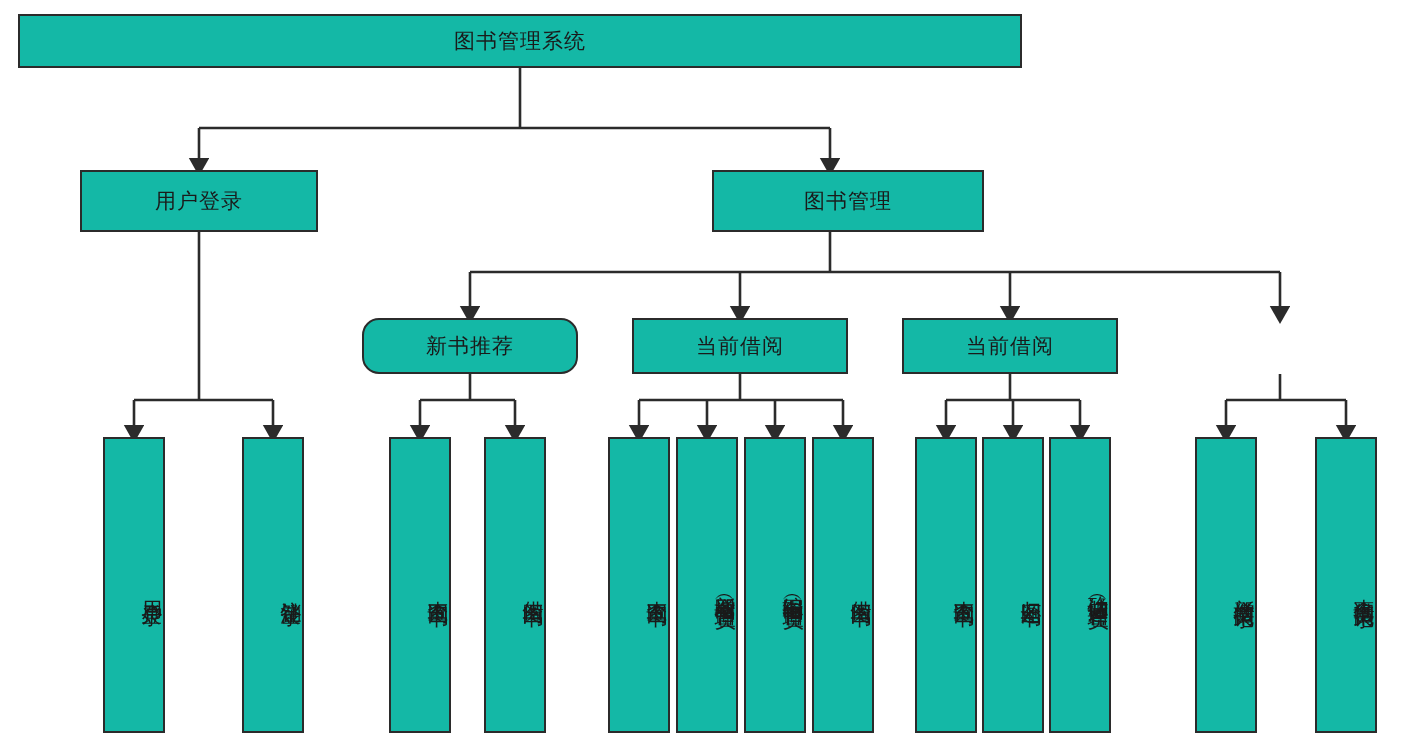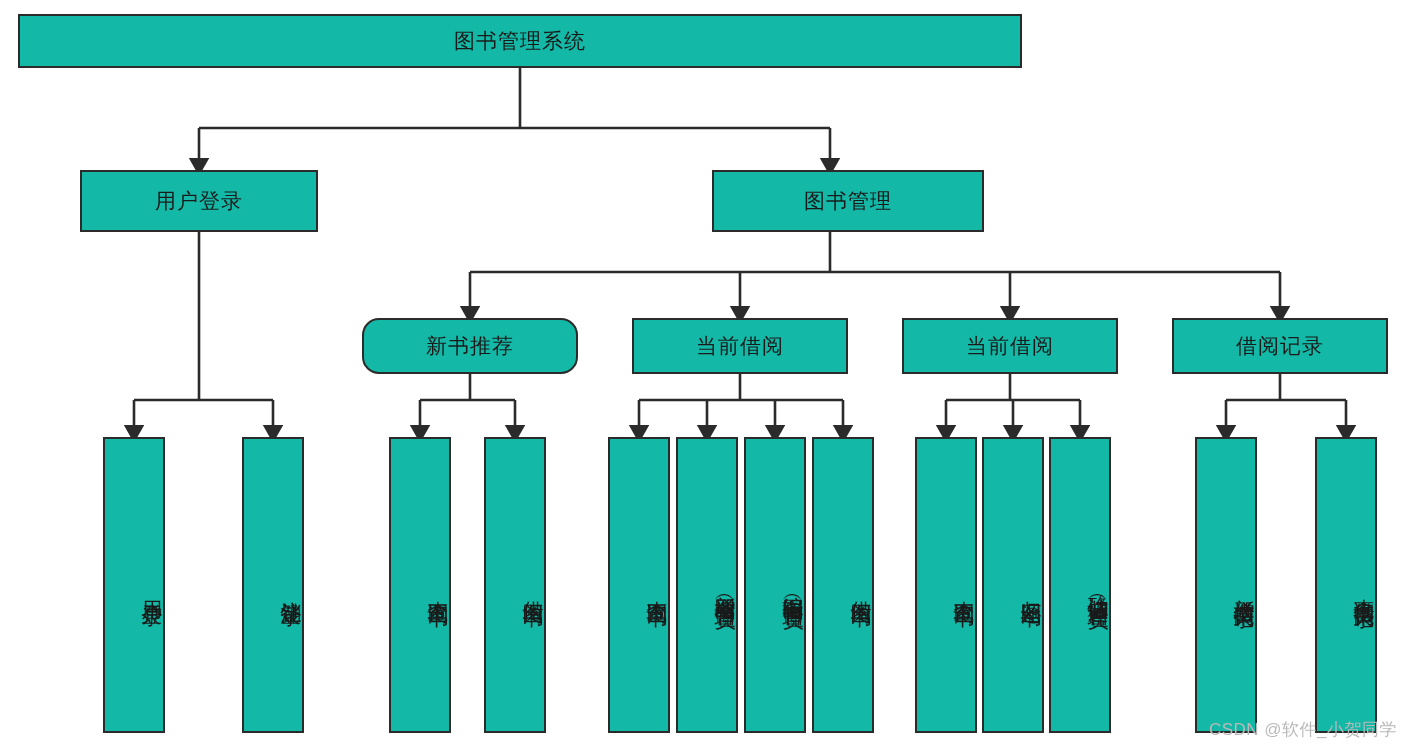--- a/index.html
+++ b/index.html
@@ -132,23 +132,20 @@
 
   <div class="node horiz" style="left:362px; top:318px; width:216px; height:56px;border-radius:17px;">
     <span>新书推荐</span>
   </div>
   <div class="node horiz" style="left:632px; top:318px; width:216px; height:56px;">
     <span>当前借阅</span>
   </div>
   <div class="node horiz" style="left:902px; top:318px; width:216px; height:56px;">
     <span>当前借阅</span>
   </div>
-  <div class="node horiz" style="left:1172px; top:318px; width:216px; height:56px;">
-    <span>借阅记录</span>
-  </div>
 
   <div class="node vert" style="left:103px; top:437px; width:62px; height:296px;">
     <span class="vtext">用户登录</span>
   </div>
   <div class="node vert" style="left:242px; top:437px; width:62px; height:296px;">
     <span class="vtext">注销登录</span>
   </div>
 
   <div class="node vert" style="left:389px; top:437px; width:62px; height:296px;">
     <span class="vtext">查询图书</span>
@@ -180,14 +177,13 @@
     <span class="vtext">确认归还（管理员）</span>
   </div>
 
   <div class="node vert" style="left:1195px; top:437px; width:62px; height:296px;">
     <span class="vtext">新增借阅记录</span>
   </div>
   <div class="node vert" style="left:1315px; top:437px; width:62px; height:296px;">
     <span class="vtext">查询借阅记录</span>
   </div>
 
-  <div id="watermark">CSDN @软件_小贺同学</div>
 </div>
 
 </body></html>

